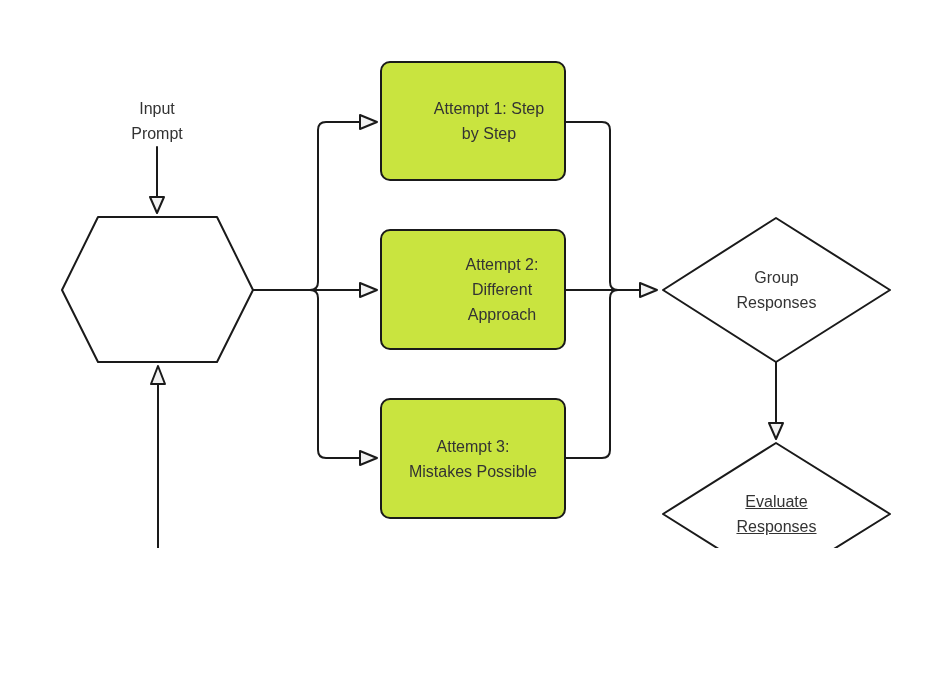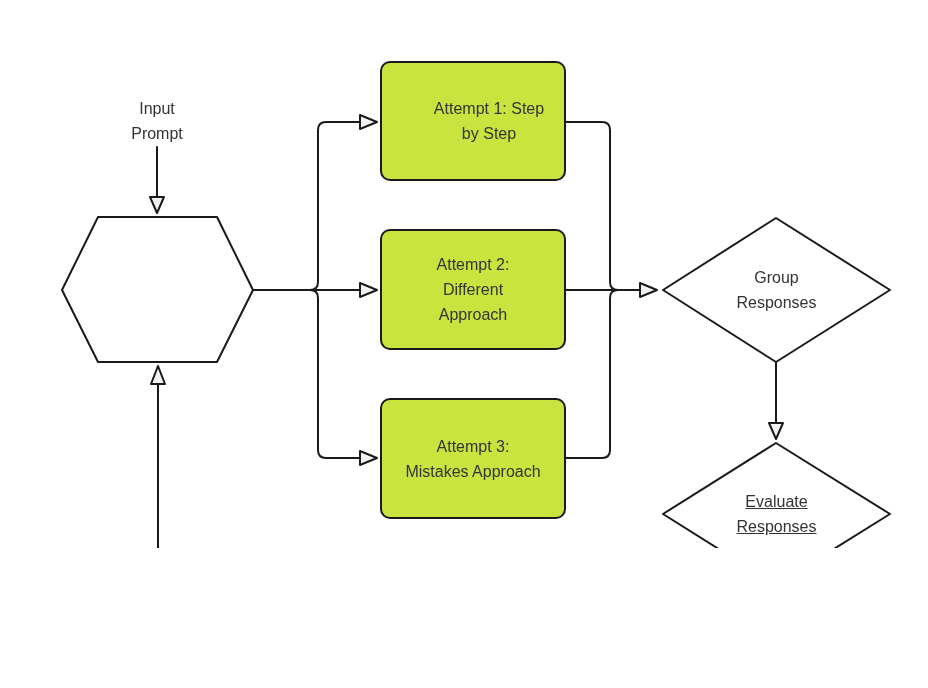--- a/index.html
+++ b/index.html
@@ -100,26 +100,26 @@
     <path class="node-shape plain" d="M 776 443 L 890 514 L 776 585 L 663 514 Z"></path>
   </svg>
 
   <div class="node-label" style="left:87px; top:95px; width:140px; height:52px;">Input
 Prompt</div>
 
 
   <div class="node-label" style="left:381px; top:62px; width:184px; height:118px;margin-left:16px;">Attempt 1: Step
 by Step</div>
 
-  <div class="node-label" style="left:381px; top:230px; width:184px; height:119px;">Attempt 2:
+  <div class="node-label" style="left:381px; top:230px; width:184px; height:119px;padding-left:29px;">Attempt 2:
 Different
 Approach</div>
 
   <div class="node-label" style="left:381px; top:399px; width:184px; height:119px;">Attempt 3:
-Mistakes Approach</div>
+Mistakes Possible</div>
 
   <div class="node-label" style="left:663px; top:218px; width:227px; height:144px;text-align:center;">Group
 Responses</div>
 
   <div class="node-label" style="left:663px; top:443px; width:227px; height:142px;text-decoration:underline;">Evaluate
 Responses</div>
 
 </div>
 
 </body></html>

